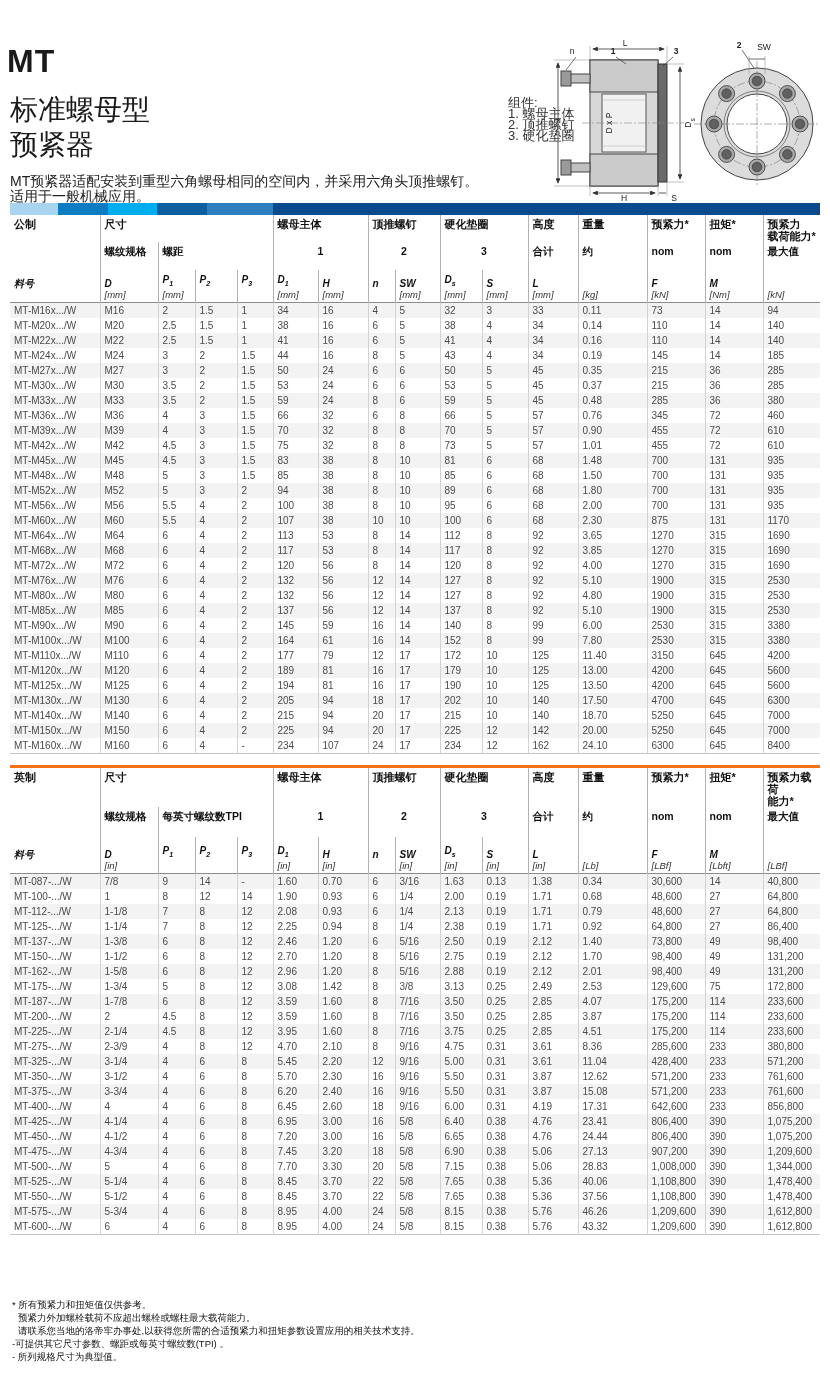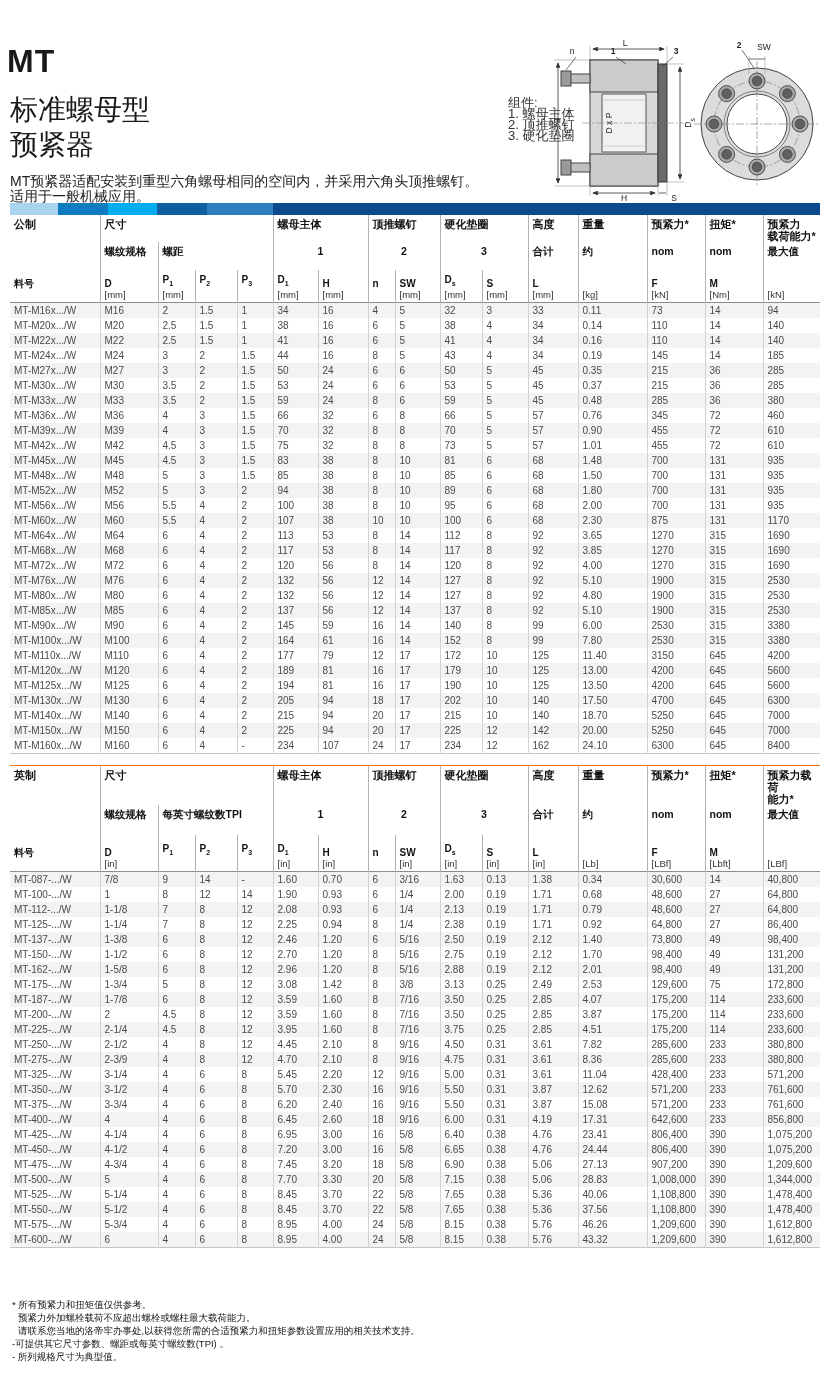--- a/index.html
+++ b/index.html
@@ -12,30 +12,30 @@
             color:#1a1a1a;line-height:35px;white-space:pre-line;}
   .desc{position:absolute;left:10px;top:174px;font-size:14px;line-height:15px;color:#222;}
   .legend{position:absolute;left:508px;top:97px;font-size:13px;line-height:11px;color:#333;}
   .drawing{position:absolute;left:552px;top:38px;}
   .drawing text{font-size:8.5px;fill:#222;font-family:"Liberation Sans",sans-serif;}
   
   .colorbar{position:absolute;left:10px;top:203px;width:810px;height:12px;display:flex;}
   
   .table-wrap{position:absolute;left:10px;width:810px;}
   .table-wrap.metric{top:215px;}
-  .table-wrap.imperial{top:765px;border-top:1px solid #f97316;}
+  .table-wrap.imperial{top:765px;border-top:3px solid #f97316;}
   table{border-collapse:collapse;table-layout:fixed;width:810px;}
   th,td{padding:0 0 0 4px;text-align:left;vertical-align:middle;overflow:hidden;white-space:nowrap;}
   thead th{border-left:1px solid #b2b2b2;color:#111;font-weight:bold;vertical-align:top;padding-top:3px;}
   thead th.first{border-left:none;}
   thead{border-bottom:1.5px solid #8c8c8c;}
   th.g{font-size:11px;white-space:pre-line;line-height:12px;margin-left:8px;}
   th.s{font-size:10.5px;}
   th.s.center{text-align:center;padding-left:0;}
-  th.c{font-size:10px;vertical-align:bottom;padding-bottom:2px;line-height:11px;}
+  th.c{font-size:10px;vertical-align:bottom;padding-bottom:2px;line-height:11px;font-style:italic;}
   th.c .unit{display:block;font-weight:normal;font-size:9.5px;color:#333;}
   sub{font-size:7px;}
   .metric thead tr:nth-child(1){height:26px;}
   .metric thead tr:nth-child(2){height:28px;}
   .metric thead tr:nth-child(3){height:32px;}
   .imperial thead tr:nth-child(1){height:34px;}
   .imperial thead tr:nth-child(2){height:30px;}
   .imperial thead tr:nth-child(3){height:36px;}
   tbody td{border-left:1px solid #d2d2d2;font-size:10px;color:#4a4a4a;height:15px;line-height:15px;}
   tbody td.first{border-left:none;}
@@ -1039,38 +1039,20 @@
             <td class="">7/16</td>
             <td class="">3.75</td>
             <td class="">0.25</td>
             <td class="">2.85</td>
             <td class="">4.51</td>
             <td class="">175,200</td>
             <td class="">114</td>
             <td class="">233,600</td>
           </tr>
           <tr>
-            <td class="first">MT-250-.../W</td>
-            <td class="">2-1/2</td>
-            <td class="">4</td>
-            <td class="">8</td>
-            <td class="">12</td>
-            <td class="">4.45</td>
-            <td class="">2.10</td>
-            <td class="">8</td>
-            <td class="">9/16</td>
-            <td class="">4.50</td>
-            <td class="">0.31</td>
-            <td class="">3.61</td>
-            <td class="">7.82</td>
-            <td class="">285,600</td>
-            <td class="">233</td>
-            <td class="">380,800</td>
-          </tr>
-          <tr>
             <td class="first">MT-275-.../W</td>
             <td class="">2-3/9</td>
             <td class="">4</td>
             <td class="">8</td>
             <td class="">12</td>
             <td class="">4.70</td>
             <td class="">2.10</td>
             <td class="">8</td>
             <td class="">9/16</td>
             <td class="">4.75</td>

